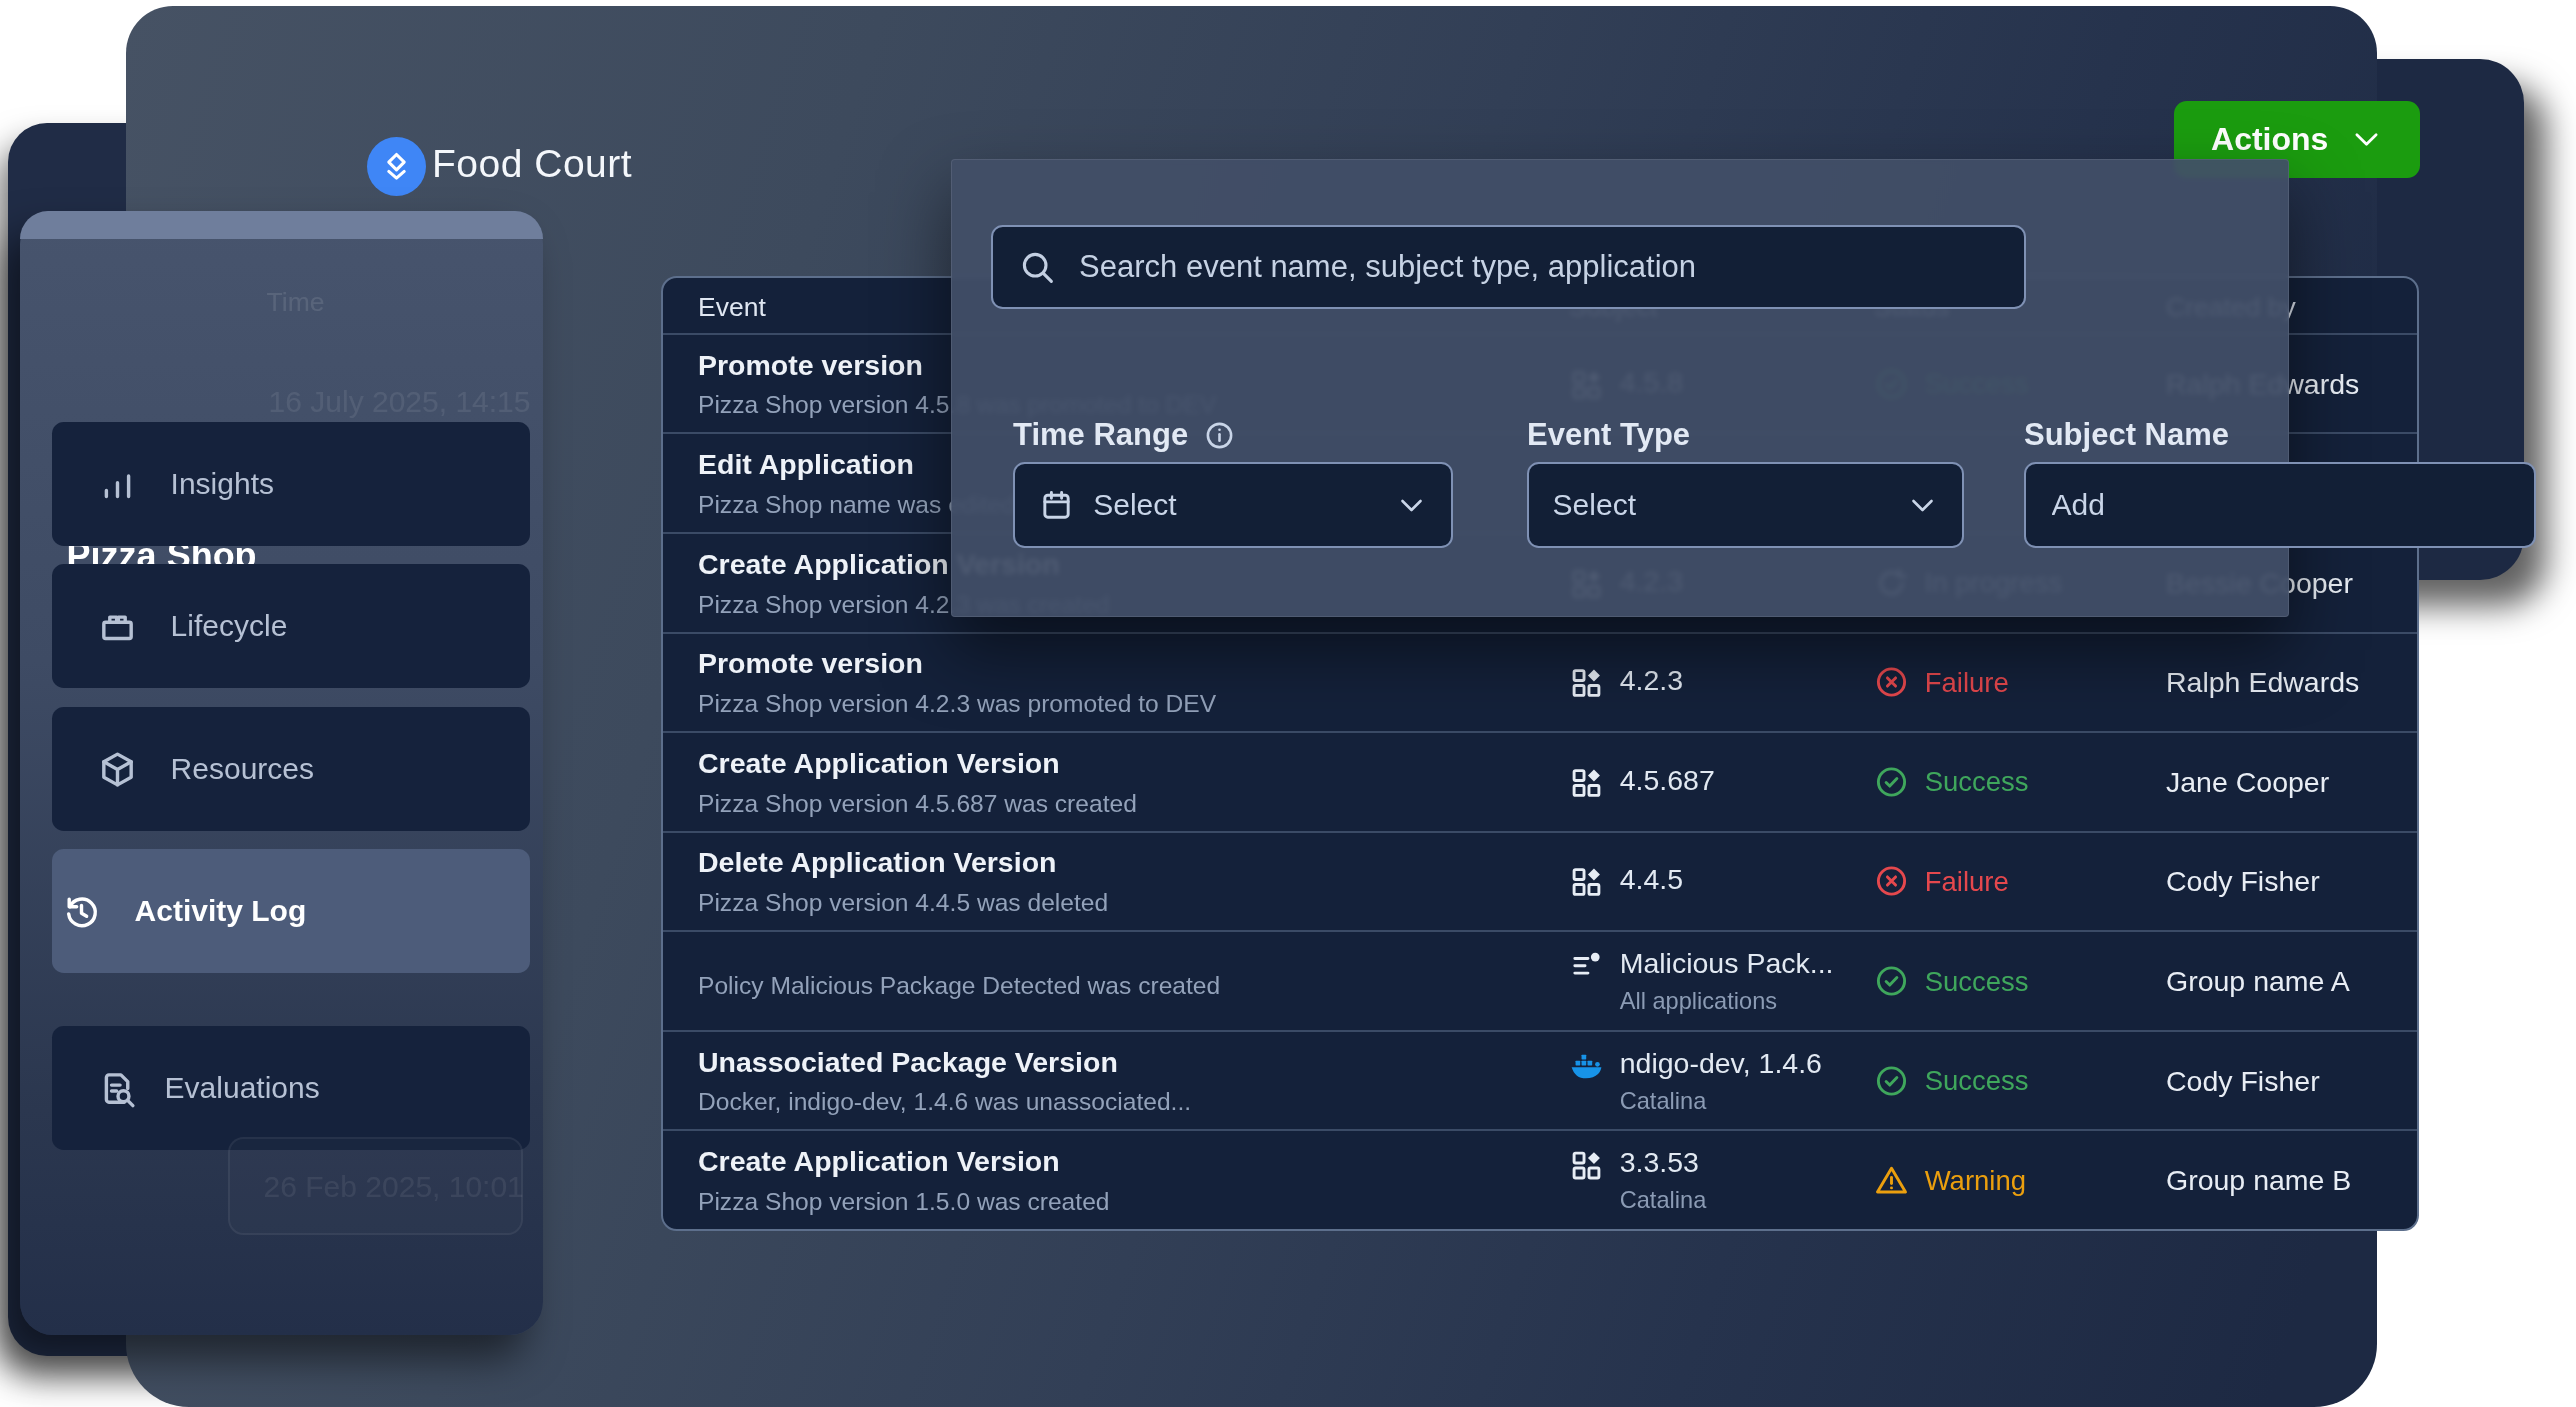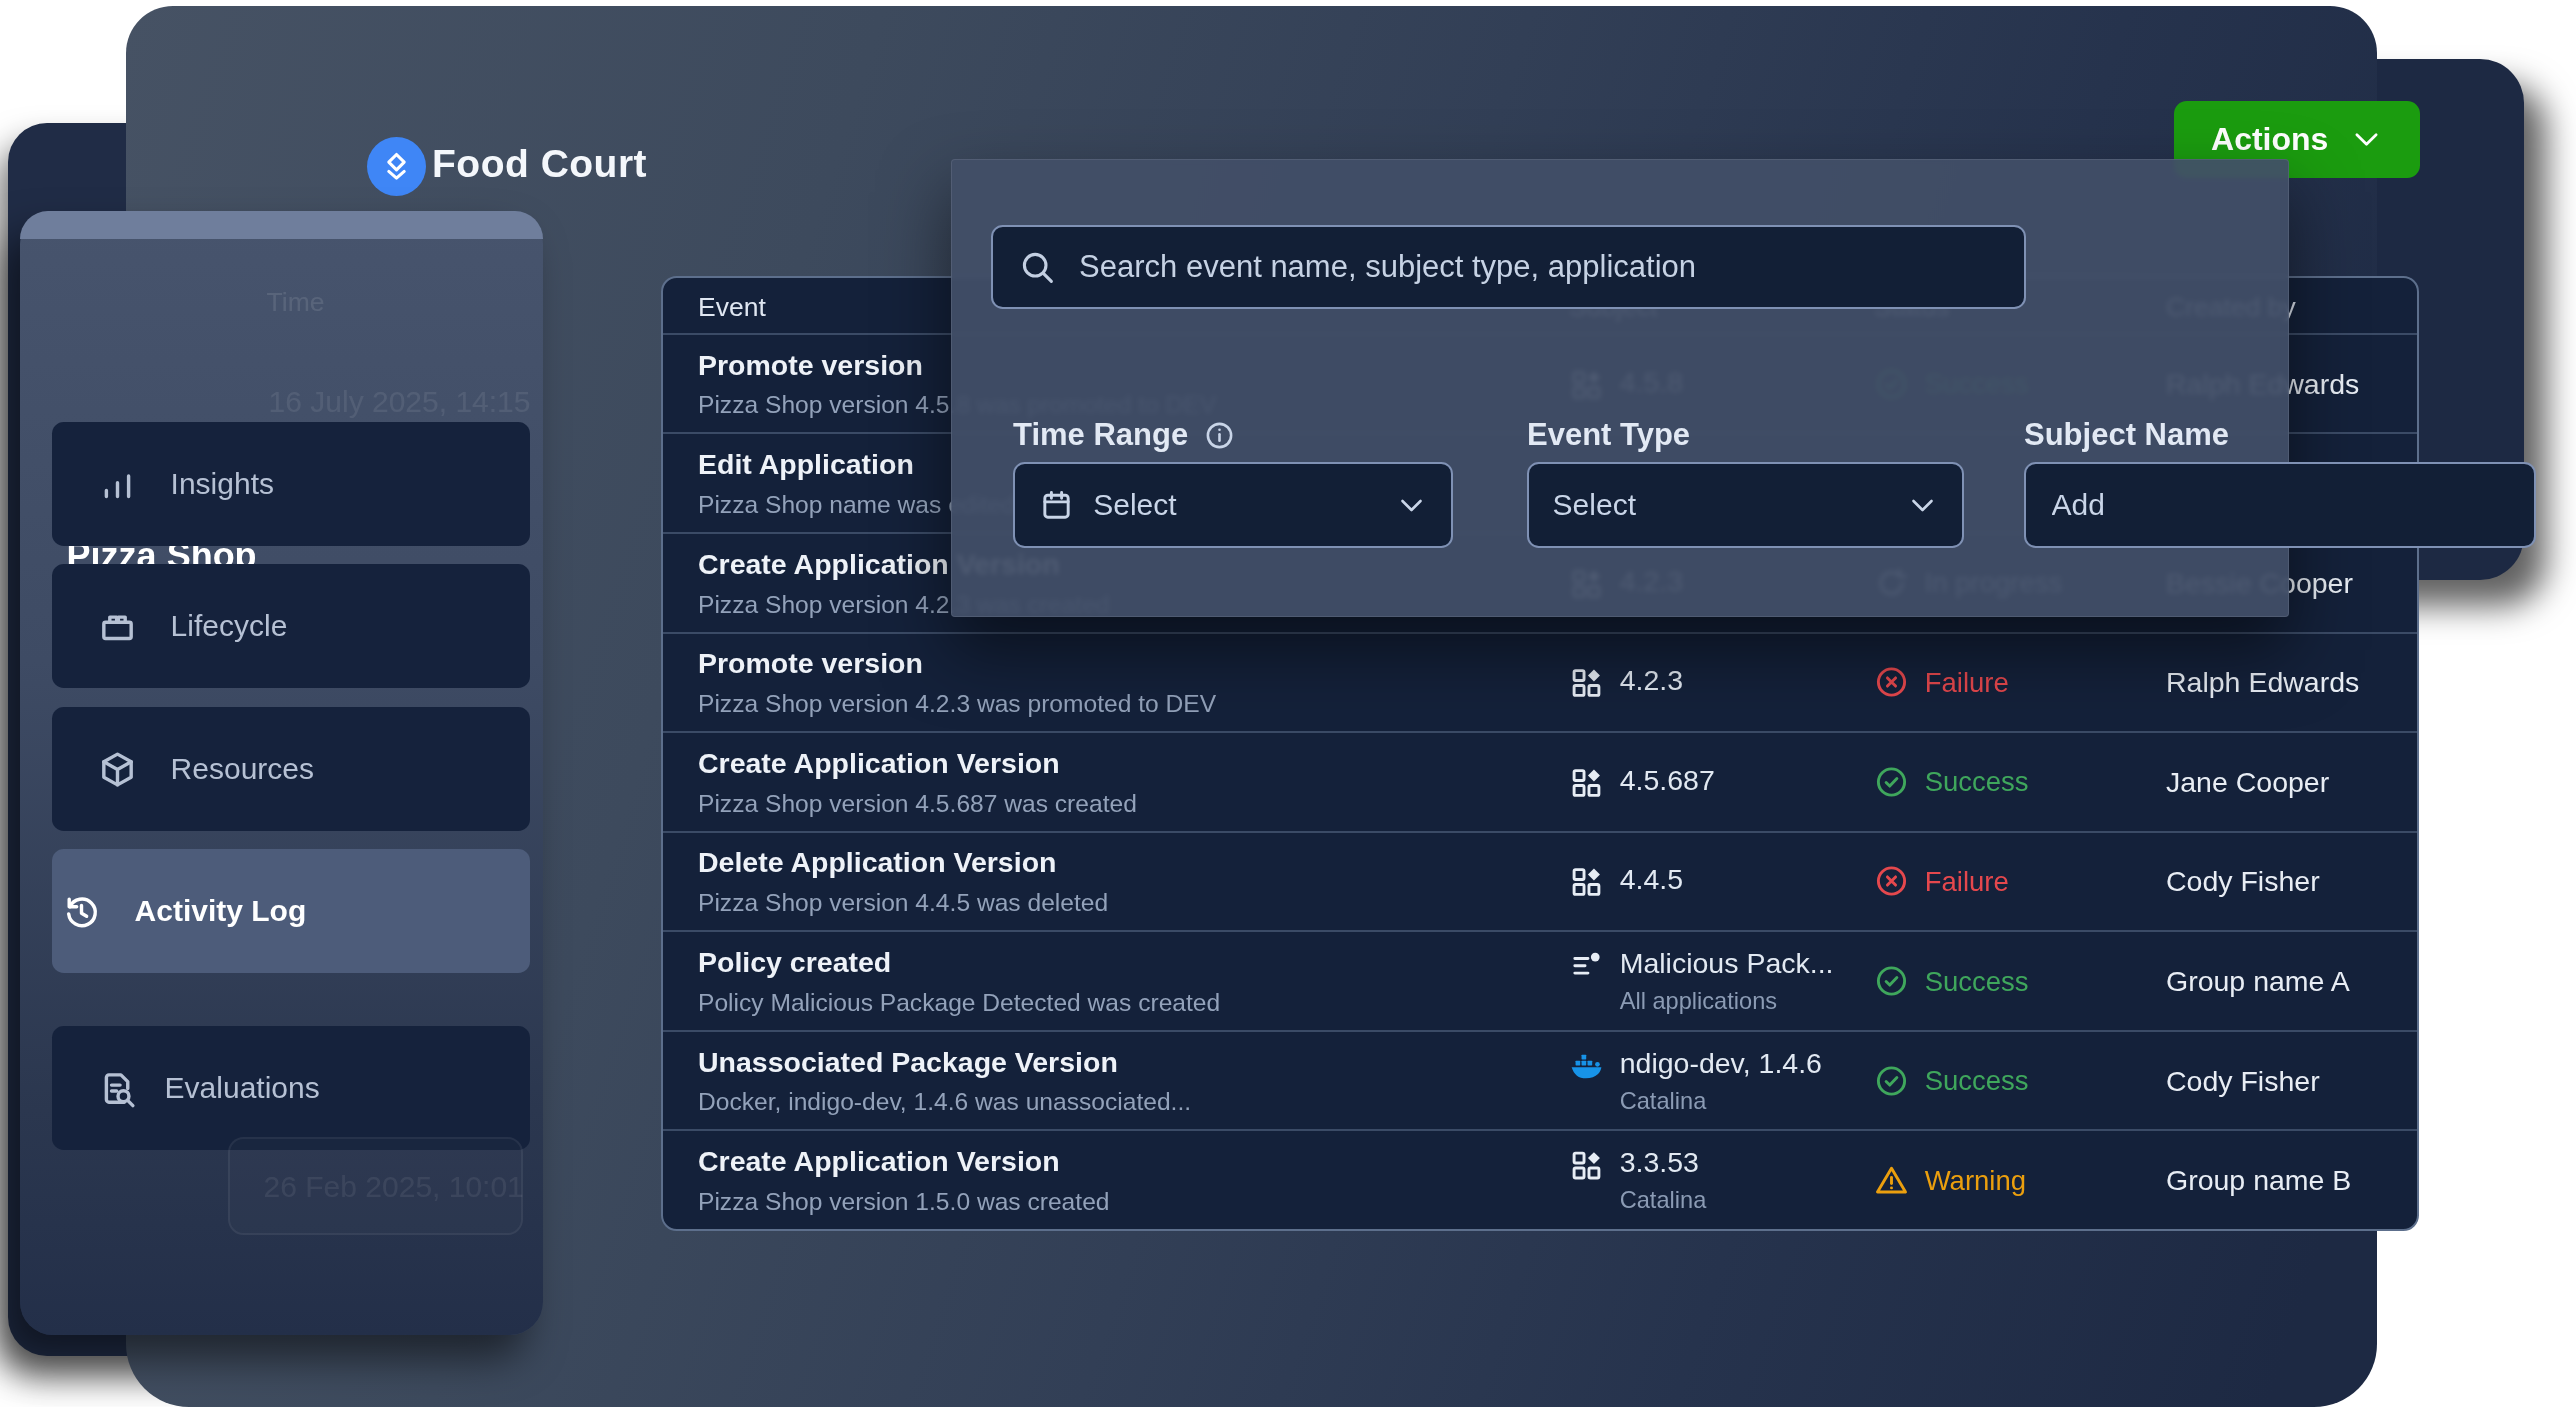--- a/index.html
+++ b/index.html
@@ -13,21 +13,21 @@
     background:#1d2943;box-shadow:21.6px 25.5px 33px rgba(0,0,0,.62);z-index:5;}
 
   
   .main-card{position:absolute;left:126px;top:5.9px;width:2251px;height:1401px;
     border-radius:47px 47px 63px 63px;z-index:10;
     background:linear-gradient(108deg,#465264 0%,#3d4a5d 28%,#323f56 52%,#26334d 74%,#1d2943 96%);}
 
   
   .logo-circle{position:absolute;left:241px;top:131px;width:59px;height:59px;border-radius:50%;
     display:flex;align-items:center;justify-content:center;color:#fff;}
-  .logo-text{position:absolute;left:306px;top:136px;font-size:39px;color:#f4f7fb;letter-spacing:0.5px;font-weight:bold;}
+  .logo-text{position:absolute;left:306px;top:136px;font-size:39px;color:#f4f7fb;letter-spacing:0.5px;}
   .actions-btn{position:absolute;left:2048px;top:79px;width:246px;height:77px;border:none;border-radius:12.8px;
     display:flex;align-items:center;justify-content:center;gap:21.6px;cursor:pointer;
     color:#ffffff;font-size:32px;font-weight:700;margin-top:16px;}
   .actions-btn svg{width:33px;height:33px;}
 
   
   .table-panel{position:absolute;left:535px;top:270px;width:1758px;height:955px;
     background:#14213a;border:2px solid #5d6f8c;border-radius:15.7px;display:flex;flex-direction:column;z-index:12;}
   .thead{height:57px;flex:0 0 57px;position:relative;border-bottom:2px solid #3b4b66;}
   .th{position:absolute;top:13.7px;font-size:26.5px;color:#dfe6f1;}
@@ -248,21 +248,20 @@
               <span style="width: 35px; height: 35px; flex: 0 0 35px; color: rgb(229, 72, 77);"><svg viewBox="0 0 24 24" fill="none" stroke="currentColor" stroke-width="2" stroke-linecap="round" stroke-linejoin="round" style="width:100%;height:100%">
                   <circle cx="12" cy="12" r="9"></circle>
                   <path d="M9.2 9.2l5.6 5.6M14.8 9.2l-5.6 5.6"></path>
                 </svg></span>
               <span>Failure</span>
             </div>
             <div class="cell-created">Cody Fisher</div>
           </div>
           <div class="trow">
             <div class="cell-event">
-              <div class="etitle">Policy created</div>
               <div class="edesc">Policy Malicious Package Detected was created</div>
             </div>
             <div class="cell-subject">
               <span class="sicon"><svg viewBox="0 0 24 24" fill="none" stroke="currentColor" stroke-width="2" stroke-linecap="round" stroke-linejoin="round" style="width:100%;height:100%">
                   <path d="M4 6.5h9M4 11.5h7M4 16.5h9"></path>
                   <circle cx="18" cy="5.5" r="3" fill="currentColor" stroke="none"></circle>
                 </svg></span>
               <div>
                 <div class="stext">Malicious Pack...</div>
                 <div class="ssub">All applications</div>

